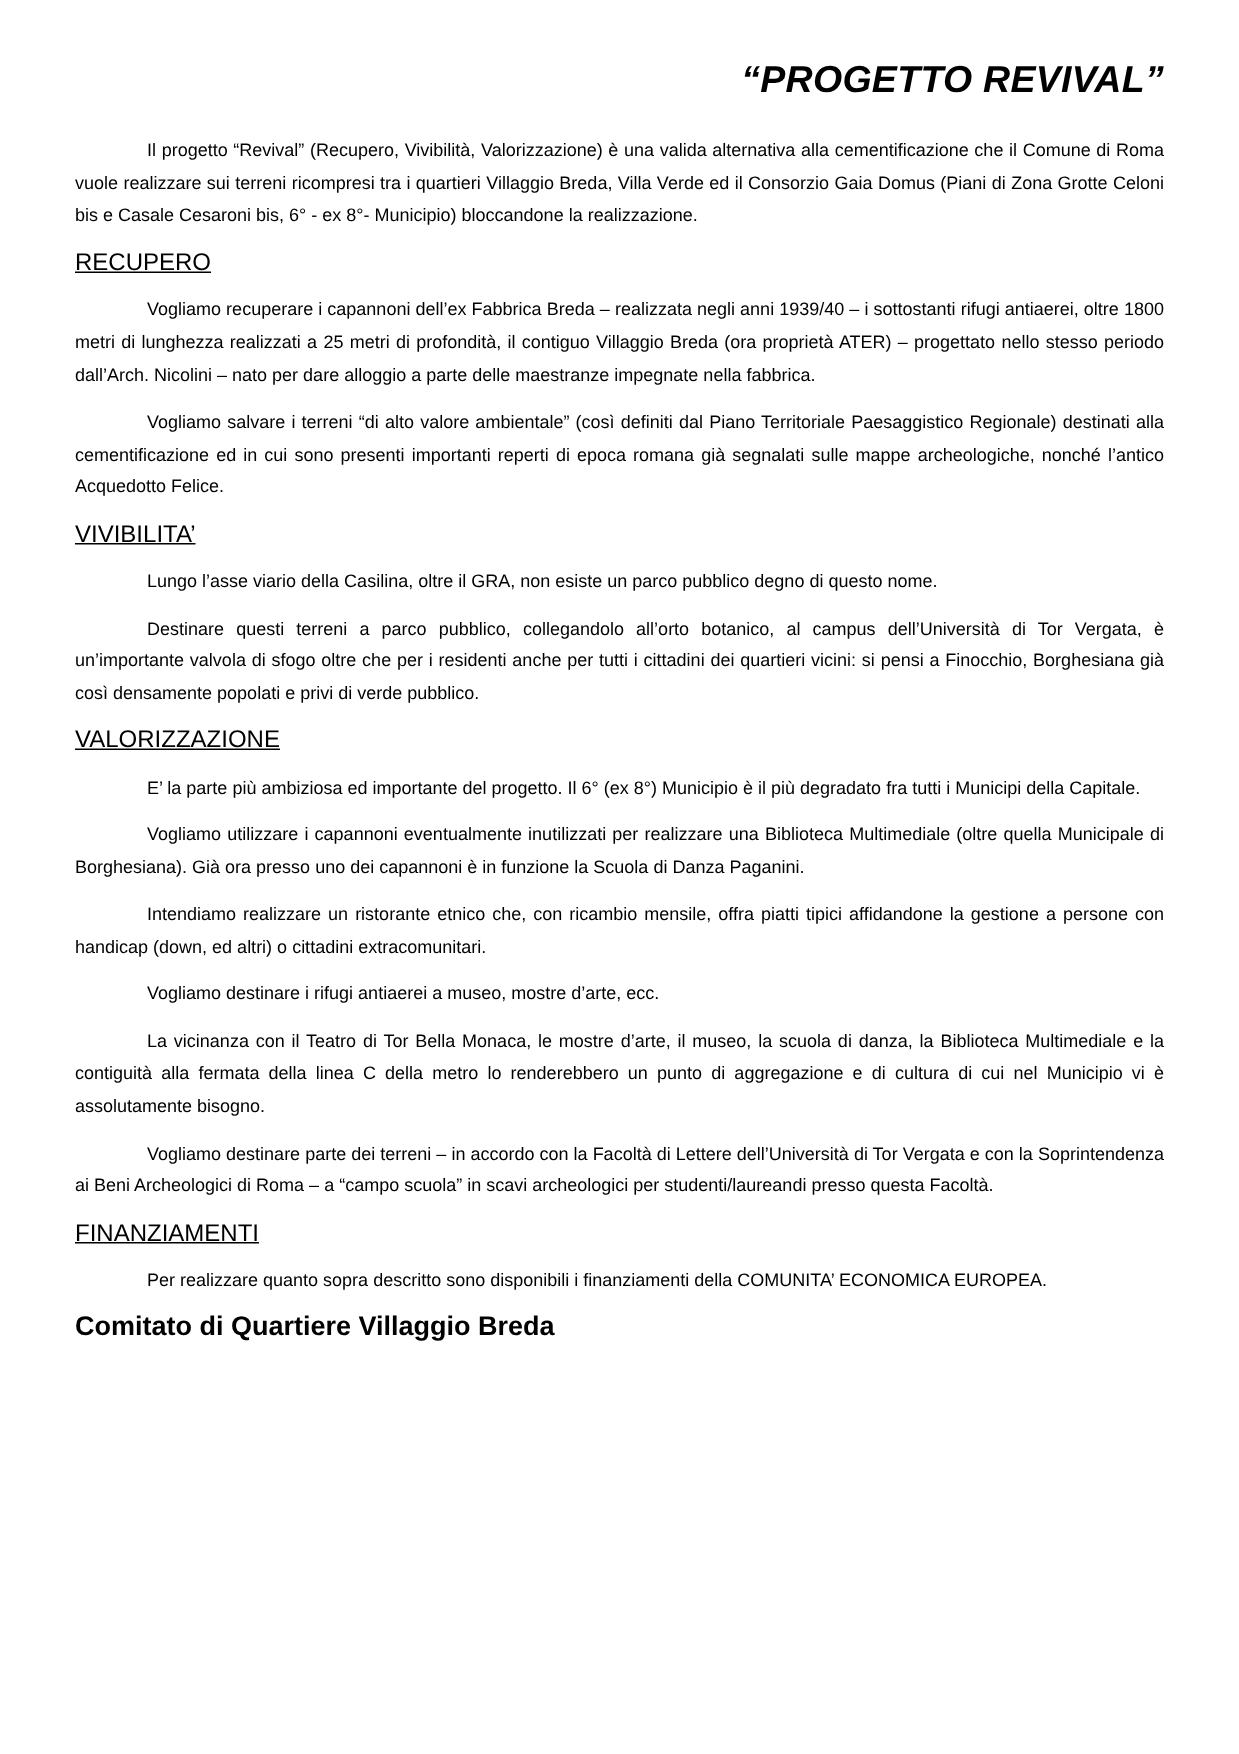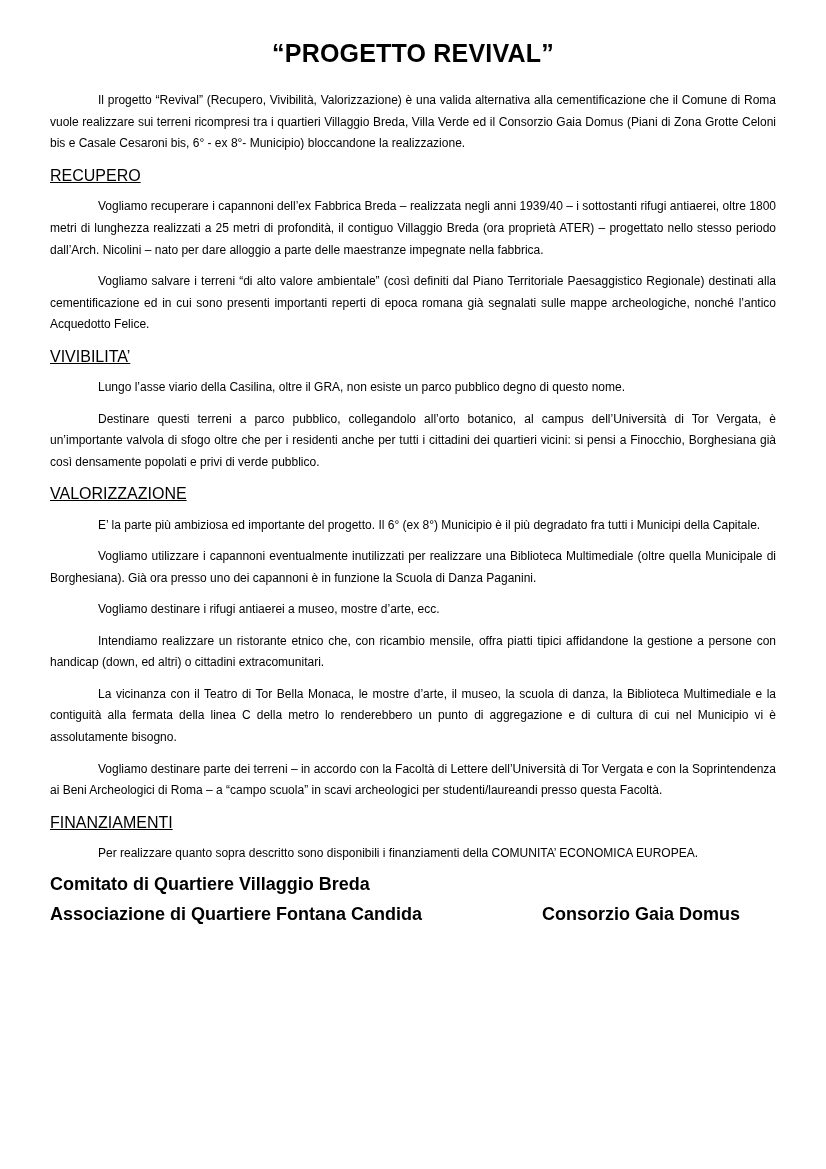--- a/index.html
+++ b/index.html
@@ -13,24 +13,25 @@
     height: 1169px;
     box-sizing: border-box;
     background: #ffffff;
     color: #000000;
     padding: 38px 50px 0 50px;
     font-family: "Liberation Sans", "DejaVu Sans", sans-serif;
     overflow: hidden;
   }
   .doc-title {
     margin: 0 0 22px 0;
-    text-align: center;
+    text-align: right;
     font-size: 25px;
     line-height: 30px;
     font-weight: bold;
+    font-style: italic;
     letter-spacing: 0.2px;
   }
   .body-par {
     margin: 0 0 9.7px 0;
     font-size: 12px;
     line-height: 21.7px;
     text-align: justify;
     text-indent: 48px;
   }
   .section-heading {
@@ -69,34 +70,30 @@
   <div>
     <h2 class="section-heading">VIVIBILITA’</h2>
     <p class="body-par">Lungo l’asse viario della Casilina, oltre il GRA, non esiste un parco pubblico degno di questo nome.</p>
     <p class="body-par">Destinare questi terreni a parco pubblico, collegandolo all’orto botanico, al campus dell’Università di Tor Vergata, è un’importante valvola di sfogo oltre che per i residenti anche per tutti i cittadini dei quartieri vicini: si pensi a Finocchio, Borghesiana  già così densamente popolati e privi di verde pubblico.</p>
   </div>
 
   <div>
     <h2 class="section-heading">VALORIZZAZIONE</h2>
     <p class="body-par">E’ la parte più ambiziosa ed importante del progetto. Il 6° (ex 8°) Municipio è il più degradato fra tutti i Municipi della Capitale.</p>
     <p class="body-par">Vogliamo utilizzare i capannoni eventualmente inutilizzati per realizzare una Biblioteca Multimediale (oltre quella Municipale di Borghesiana). Già ora presso uno dei capannoni è in funzione la Scuola di Danza Paganini.</p>
+    <p class="body-par">Intendiamo realizzare un ristorante etnico che, con ricambio mensile, offra piatti tipici affidandone la gestione a persone con handicap (down, ed altri) o cittadini extracomunitari.</p>
     <p class="body-par">Vogliamo destinare i rifugi antiaerei a museo, mostre d’arte, ecc.</p>
-    <p class="body-par">Intendiamo realizzare un ristorante etnico che, con ricambio mensile, offra piatti tipici affidandone la gestione a persone con handicap (down, ed altri) o cittadini extracomunitari.</p>
     <p class="body-par">La vicinanza con il Teatro di Tor Bella Monaca, le mostre d’arte, il museo, la scuola di danza, la Biblioteca Multimediale e la contiguità alla fermata della linea C della metro lo renderebbero un punto di aggregazione e di cultura di cui nel Municipio vi è assolutamente bisogno.</p>
     <p class="body-par">Vogliamo destinare parte dei terreni – in accordo con la Facoltà di Lettere dell’Università di Tor Vergata e con la Soprintendenza ai Beni Archeologici di Roma – a “campo scuola” in scavi archeologici per studenti/laureandi presso questa Facoltà.</p>
   </div>
 
   <div>
     <h2 class="section-heading">FINANZIAMENTI</h2>
     <p class="body-par">Per realizzare quanto sopra descritto sono disponibili i finanziamenti della COMUNITA’ ECONOMICA EUROPEA.</p>
   </div>
 
   <div>
     <div class="sig-row">
       <span>Comitato di Quartiere Villaggio Breda</span>
     </div>
-    <div class="sig-row">
-      <span>Associazione di Quartiere Fontana Candida</span>
-      <span class="sig-right-2">Consorzio Gaia Domus</span>
-    </div>
   </div>
 
 </div>
 
 </body></html>

